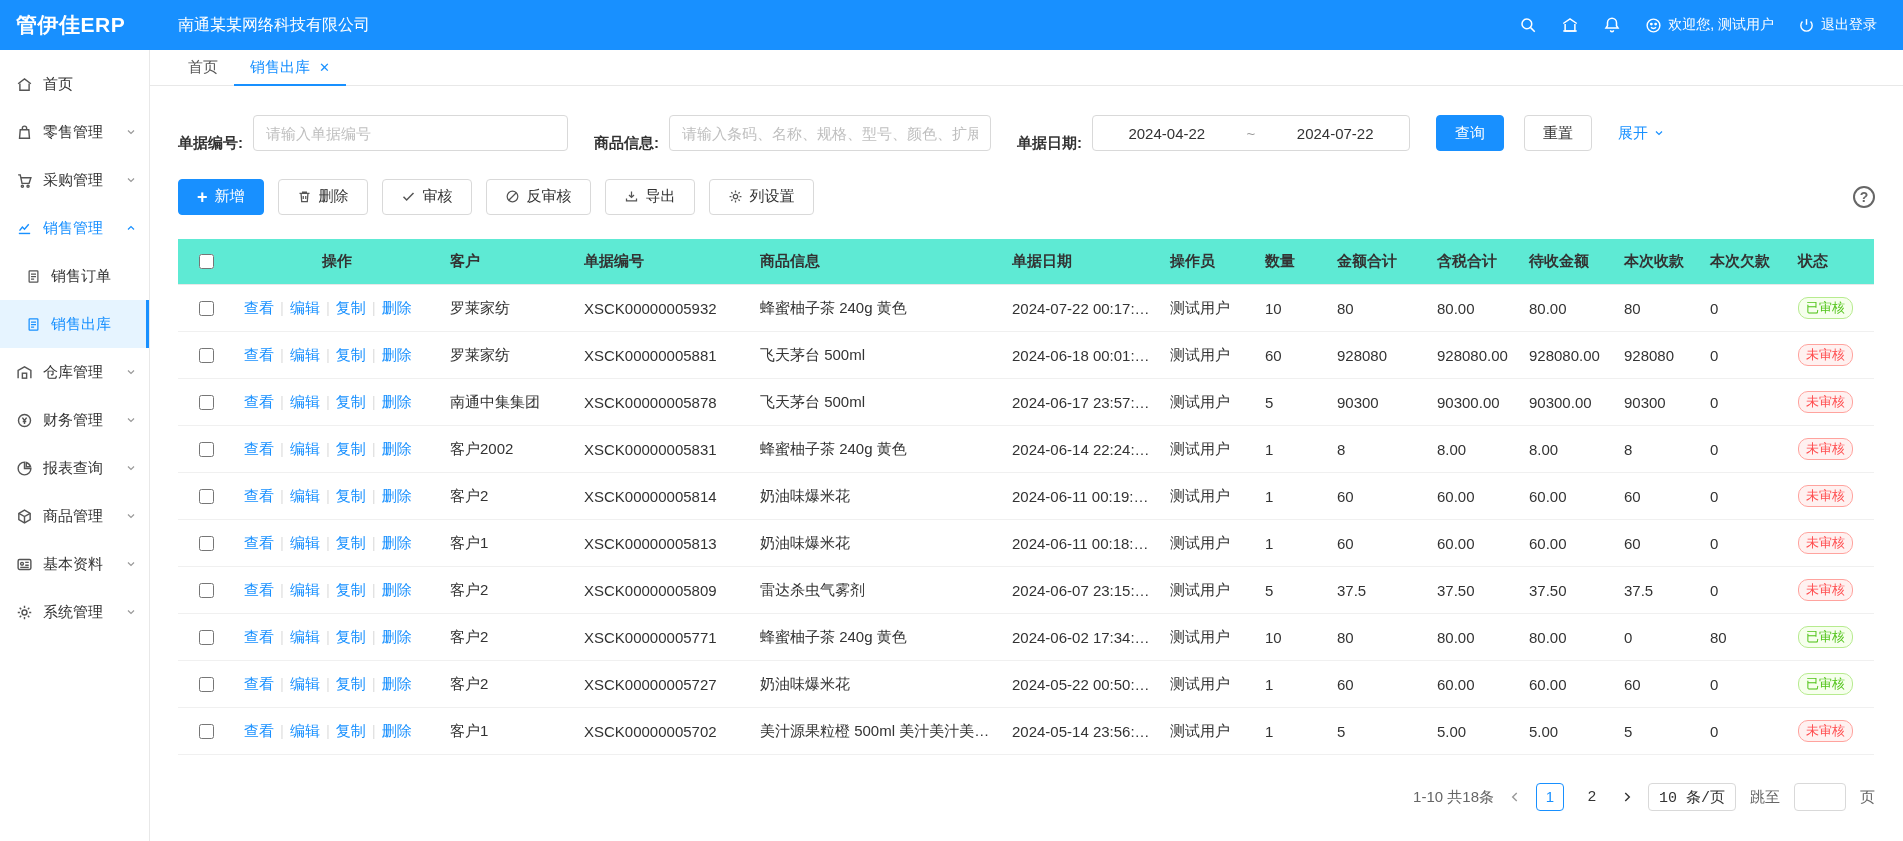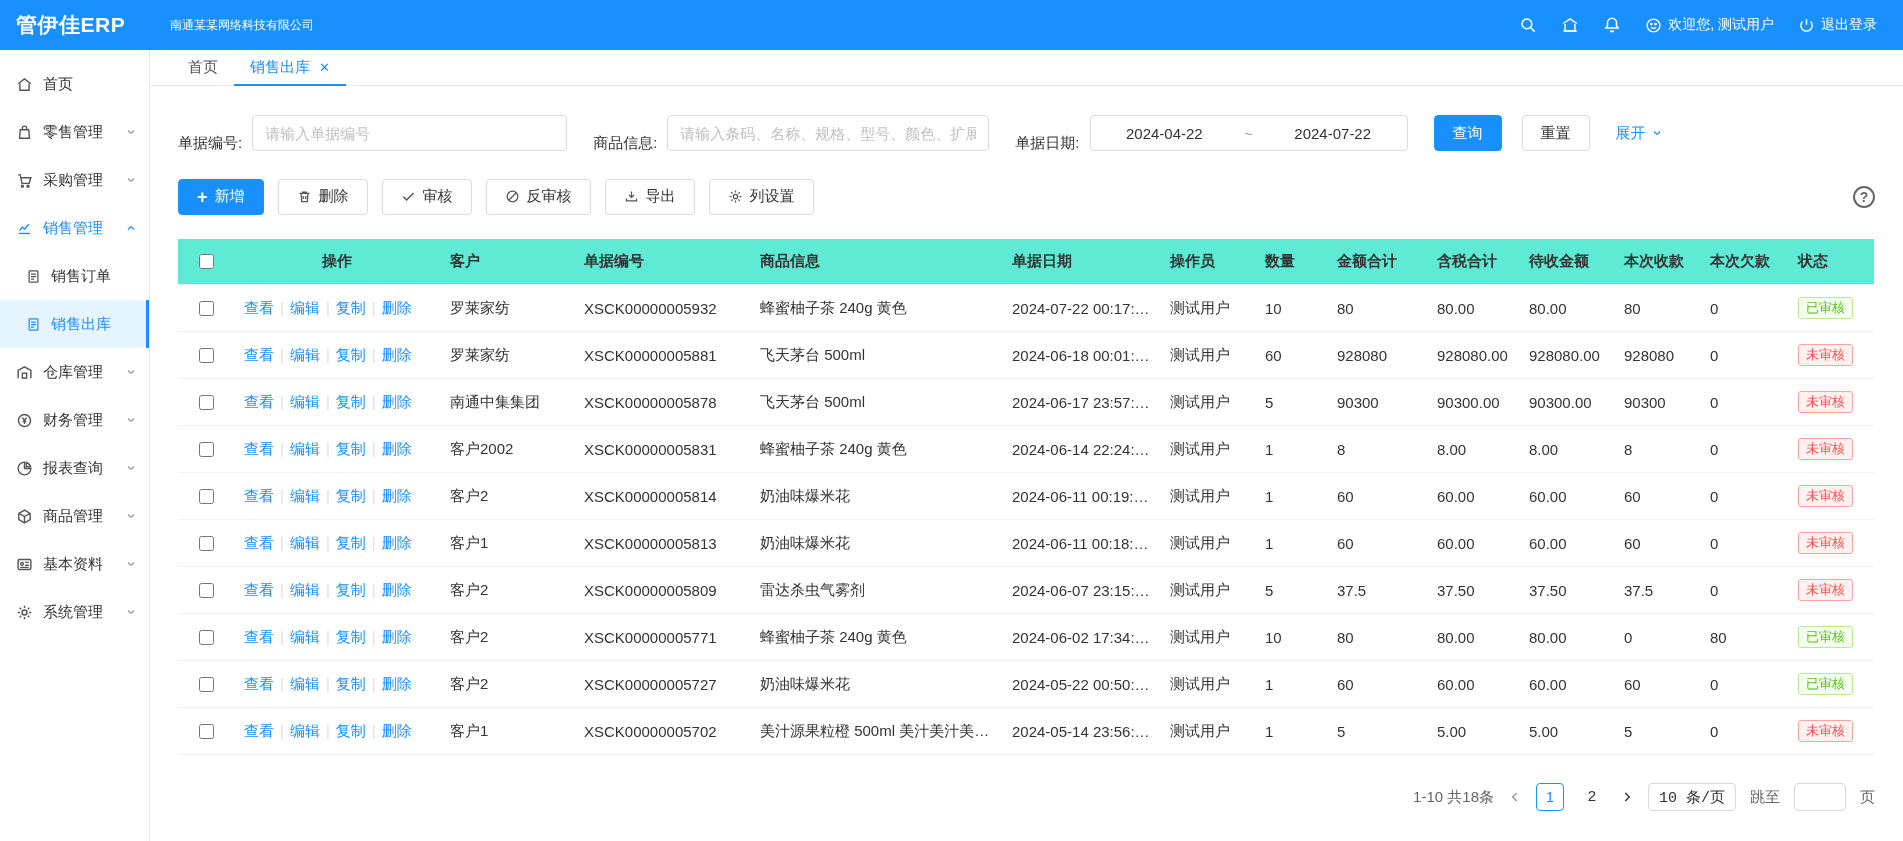--- a/index.html
+++ b/index.html
@@ -7,21 +7,21 @@
   body {
     width:1903px; height:841px; overflow:hidden;
     font-family:"Liberation Sans","DejaVu Sans",sans-serif;
     background:#fff; color:#333; font-size:15px;
   }
   svg { display:block; }
 
   
   .topbar { height:50px; background:#1890ff; display:flex; align-items:center; color:#fff; }
   .logo { width:150px; flex-shrink:0; padding-left:16px; font-size:21px; font-weight:bold; letter-spacing:.5px; }
-  .company { font-size:12px; margin-left:20px; }
+  .company { font-size:16px; margin-left:28px; }
   .topbar-right { margin-left:auto; display:flex; align-items:center; gap:24px; padding-right:26px; font-size:14px; }
   .tb-icon { width:18px; height:18px; color:#fff; cursor:pointer; }
   .tb-user { display:flex; align-items:center; gap:6px; cursor:pointer; }
   .tb-user .tb-icon { width:17px; height:17px; }
 
   
   .layout { display:flex; height:791px; }
   .sidebar { width:150px; flex-shrink:0; border-right:1px solid #e8e8e8; padding-top:10px; background:#fff; }
   .menu-item { height:48px; display:flex; align-items:center; padding:0 12px 0 16px; font-size:15px; color:#333; cursor:pointer; position:relative; white-space:nowrap; }
   .mi-icon { width:17px; height:17px; margin-right:10px; color:#555; flex-shrink:0; }
@@ -39,21 +39,21 @@
   .tab { display:flex; align-items:center; padding:0 16px; font-size:15px; color:#555; position:relative; cursor:pointer; }
   .tab.active { color:#1890ff; }
   .tab.active::after { content:""; position:absolute; left:0; right:0; bottom:-1px; height:2px; background:#1890ff; }
   .tab-close { margin-left:9px; font-size:13px; line-height:1; }
 
   
   .content { flex:1; padding:28px 28px 0; }
 
   .filters { display:flex; align-items:center; }
   .f-label { margin-right:10px; white-space:nowrap; }
-  .f-label.bold { font-weight:normal;margin-top:20px; }
+  .f-label.bold { font-weight:bold;margin-top:20px; }
   .f-input { height:36px; border:1px solid #d9d9d9; border-radius:4px; padding:0 12px; font-size:15px; color:#333; outline:none; font-family:inherit; }
   .f-input::placeholder { color:#bfbfbf; }
   .in-doc { width:315px; }
   .in-prod { width:322px; }
   .gap { margin-left:26px; }
   .datebox { width:318px; height:36px; border:1px solid #d9d9d9; border-radius:4px; display:flex; align-items:center; justify-content:space-evenly; cursor:pointer; }
   .datebox .sep { color:#999; }
   .btn { height:36px; border-radius:4px; font-size:15px; display:inline-flex; align-items:center; gap:7px; padding:0 18px; cursor:pointer; font-family:inherit; white-space:nowrap; }
   .btn-primary { background:#1890ff; border:1px solid #1890ff; color:#fff; }
   .btn-default { background:#fff; border:1px solid #d9d9d9; color:#333; }
@@ -82,21 +82,21 @@
   .grid th:nth-child(10), .grid td:nth-child(10) { width:92px; }
   .grid th:nth-child(11), .grid td:nth-child(11) { width:95px; }
   .grid th:nth-child(12), .grid td:nth-child(12) { width:86px; }
   .grid th:nth-child(13), .grid td:nth-child(13) { width:88px; }
   .grid th:nth-child(14), .grid td:nth-child(14) { width:86px; }
   .grid th.center { text-align:center; }
   .grid input[type=checkbox] { width:15px; height:15px; accent-color:#1890ff; }
   .link { color:#1890ff; cursor:pointer; text-decoration:none; }
   .sep { color:#e0e0e0; margin:0 6px; }
   .red { color:#ff4d4f; }
-  .badge { display:inline-block; min-width:52px; text-align:center; font-size:13px; line-height:20px; padding:0 7px; border-radius:3px; }
+  .badge { display:inline-block; min-width:52px; text-align:center; font-size:13px; line-height:20px; padding:0 7px; border-radius:10px; }
   .badge-green { color:#52c41a; border:1px solid #b7eb8f; background:#f6ffed; }
   .badge-red { color:#ff4d4f; border:1px solid #ffa39e; background:#fff1f0; }
 
   
   .pagination { display:flex; align-items:center; justify-content:flex-end; gap:14px; margin-top:28px; padding-bottom:30px; color:#666; font-size:15px; }
   .pg-arrow { width:14px; height:14px; color:#999; cursor:pointer; }
   .pg-arrow.next { color:#333; }
   .pg-num { min-width:28px; height:28px; line-height:26px; text-align:center; border-radius:4px; cursor:pointer; color:#333; padding:0 6px; }
   .pg-num.active { border:1px solid #1890ff; color:#1890ff; }
   .pg-size { height:28px; border:1px solid #d9d9d9; border-radius:4px; display:flex; align-items:center; padding:0 10px; color:#333; cursor:pointer;font-family:Liberation Mono, monospace; }

